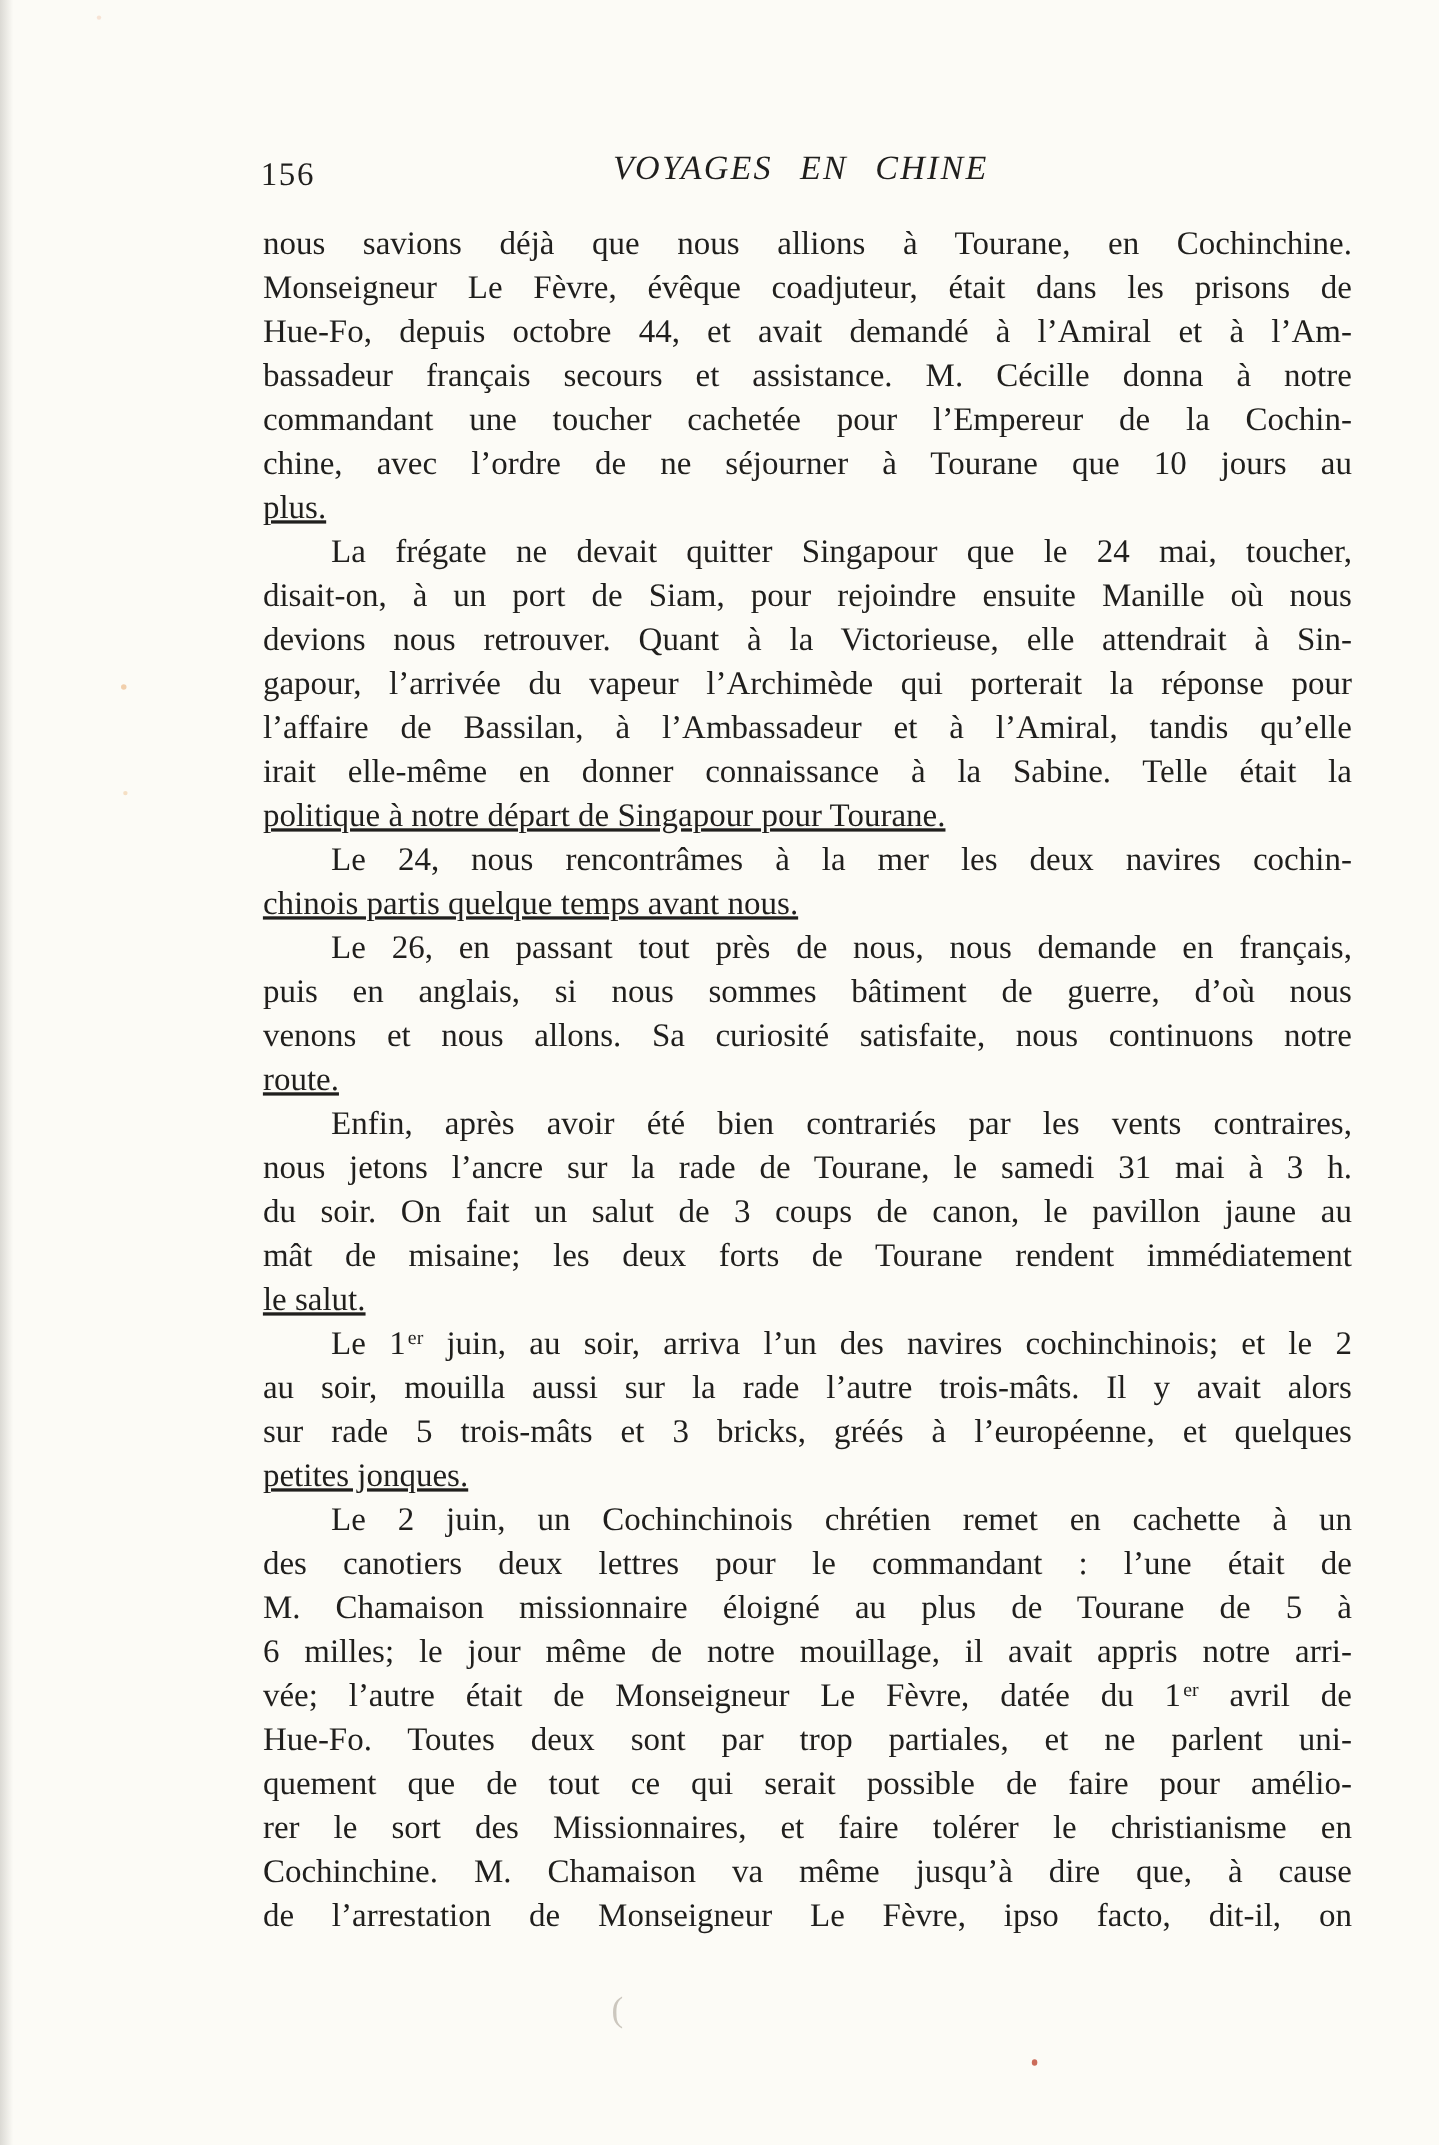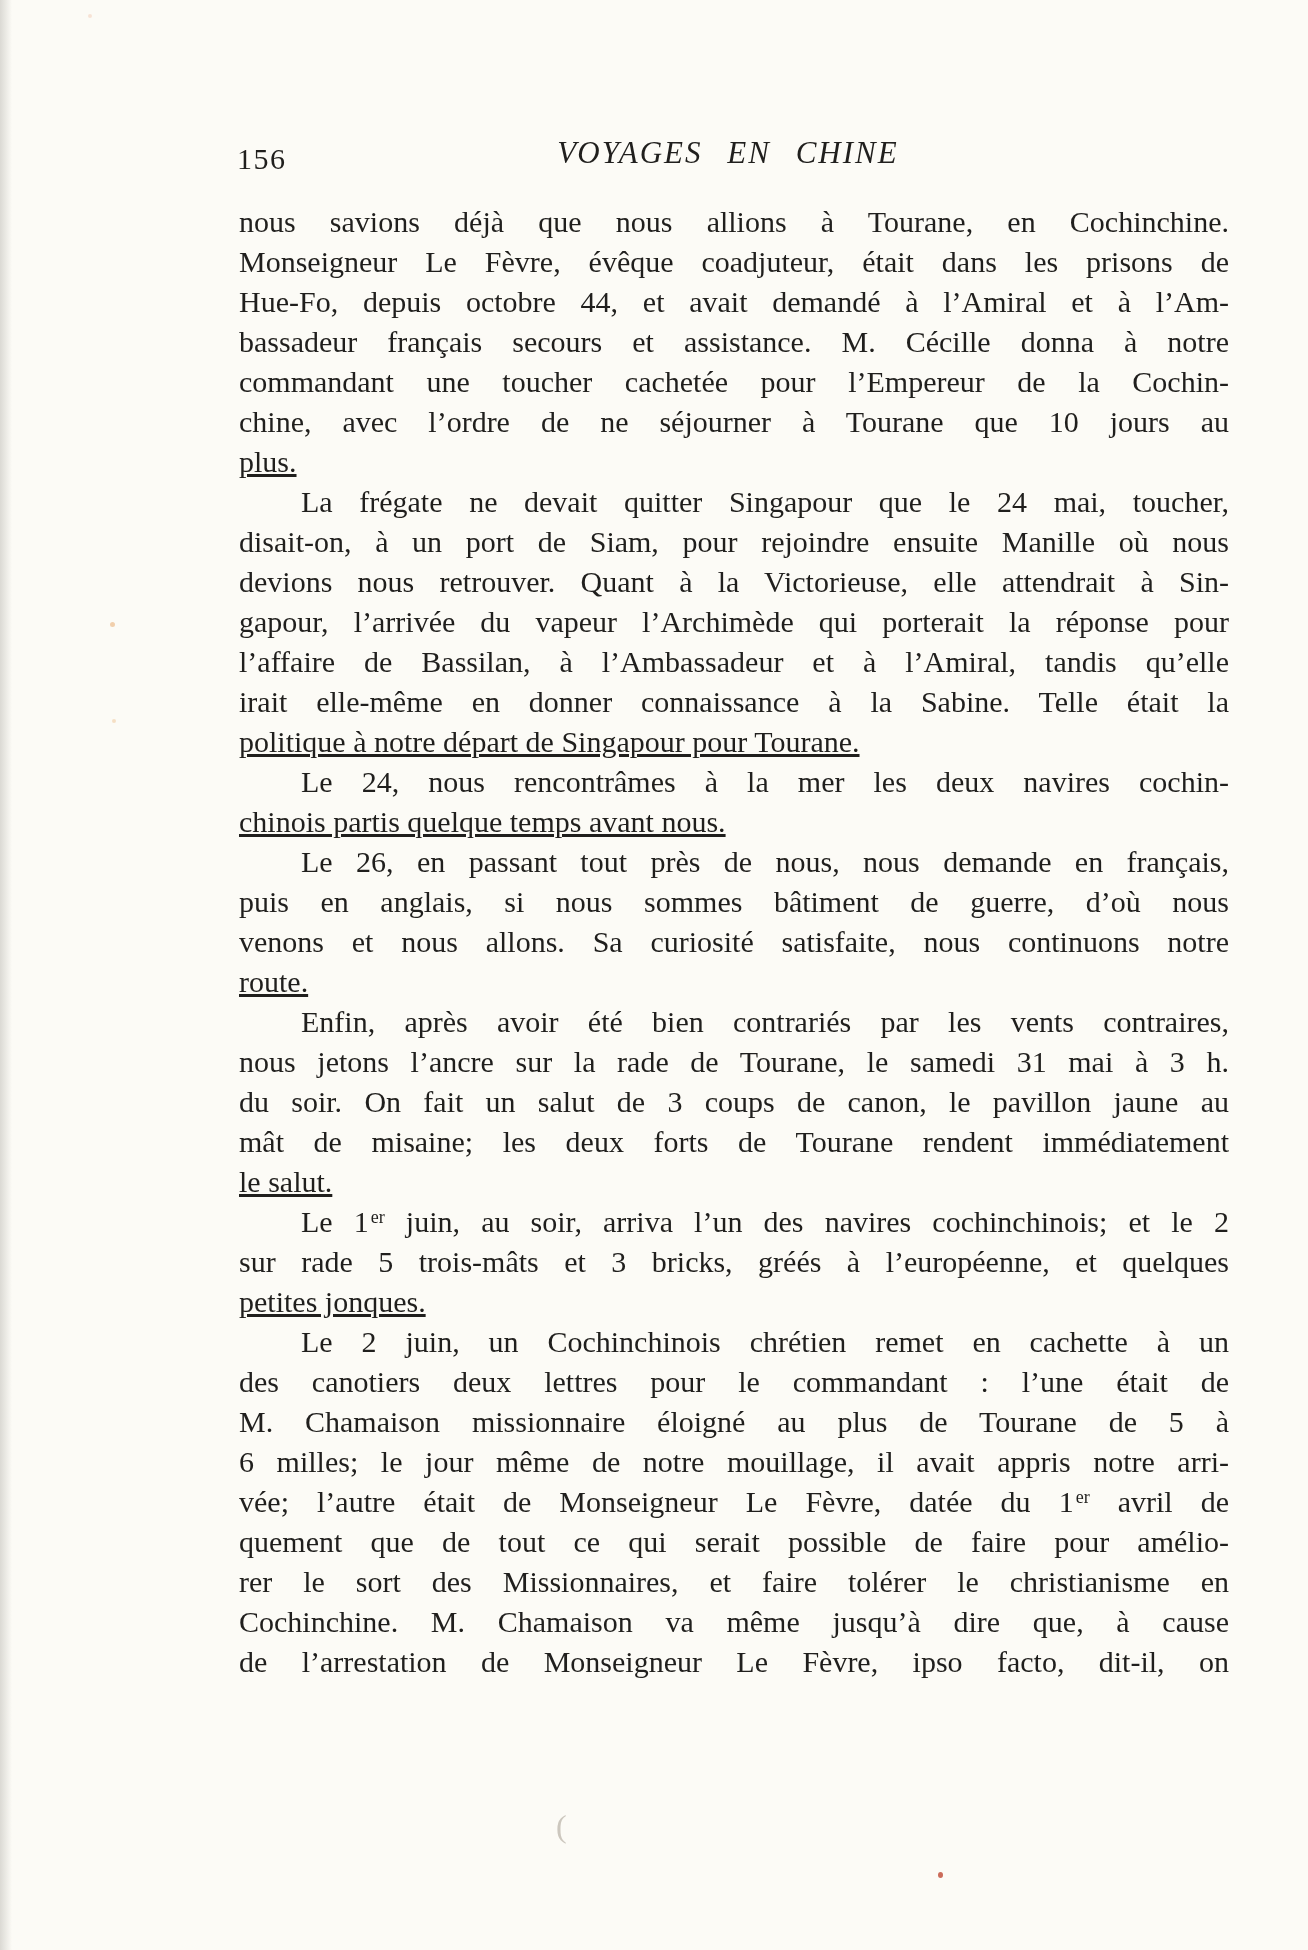--- a/index.html
+++ b/index.html
@@ -80,27 +80,29 @@
     <div class="line indent"><span>Le 26, en passant tout près de nous, nous demande en français,</span></div>
     <div class="line"><span>puis en anglais, si nous sommes bâtiment de guerre, d’où nous</span></div>
     <div class="line"><span>venons et nous allons. Sa curiosité satisfaite, nous continuons notre</span></div>
     <div class="line end"><span>route.</span></div>
     <div class="line indent"><span>Enfin, après avoir été bien contrariés par les vents contraires,</span></div>
     <div class="line"><span>nous jetons l’ancre sur la rade de Tourane, le samedi 31 mai à 3 h.</span></div>
     <div class="line"><span>du soir. On fait un salut de 3 coups de canon, le pavillon jaune au</span></div>
     <div class="line"><span>mât de misaine; les deux forts de Tourane rendent immédiatement</span></div>
     <div class="line end"><span>le salut.</span></div>
     <div class="line indent"><span>Le 1</span><sup>er</sup><span> juin, au soir, arriva l’un des navires cochinchinois; et le 2</span></div>
+    <div class="line"><span>au soir, mouilla aussi sur la rade l’autre trois-mâts. Il y avait alors</span></div>
     <div class="line"><span>sur rade 5 trois-mâts et 3 bricks, gréés à l’européenne, et quelques</span></div>
     <div class="line end"><span>petites jonques.</span></div>
     <div class="line indent"><span>Le 2 juin, un Cochinchinois chrétien remet en cachette à un</span></div>
     <div class="line"><span>des canotiers deux lettres pour le commandant : l’une était de</span></div>
     <div class="line"><span>M. </span><span class="it">Chamaison</span><span> missionnaire éloigné au plus de Tourane de 5 à</span></div>
     <div class="line"><span>6 milles; le jour même de notre mouillage, il avait appris notre arri-</span></div>
     <div class="line"><span>vée; l’autre était de Monseigneur Le Fèvre, datée du 1</span><sup>er</sup><span> avril de</span></div>
+    <div class="line"><span>Hue-Fo. Toutes deux sont par trop partiales, et ne parlent uni-</span></div>
     <div class="line"><span>quement que de tout ce qui serait possible de faire pour amélio-</span></div>
     <div class="line"><span>rer le sort des Missionnaires, et faire tolérer le christianisme en</span></div>
     <div class="line"><span>Cochinchine. M. Chamaison va même jusqu’à dire que, à cause</span></div>
     <div class="line"><span>de l’arrestation de Monseigneur Le Fèvre, </span><span class="it">ipso facto,</span><span> dit-il, on</span></div>
   </div>
 
 <div class="artifact-paren">(</div>
 
 <div class="speck s1"></div>
 <div class="speck s2"></div>

